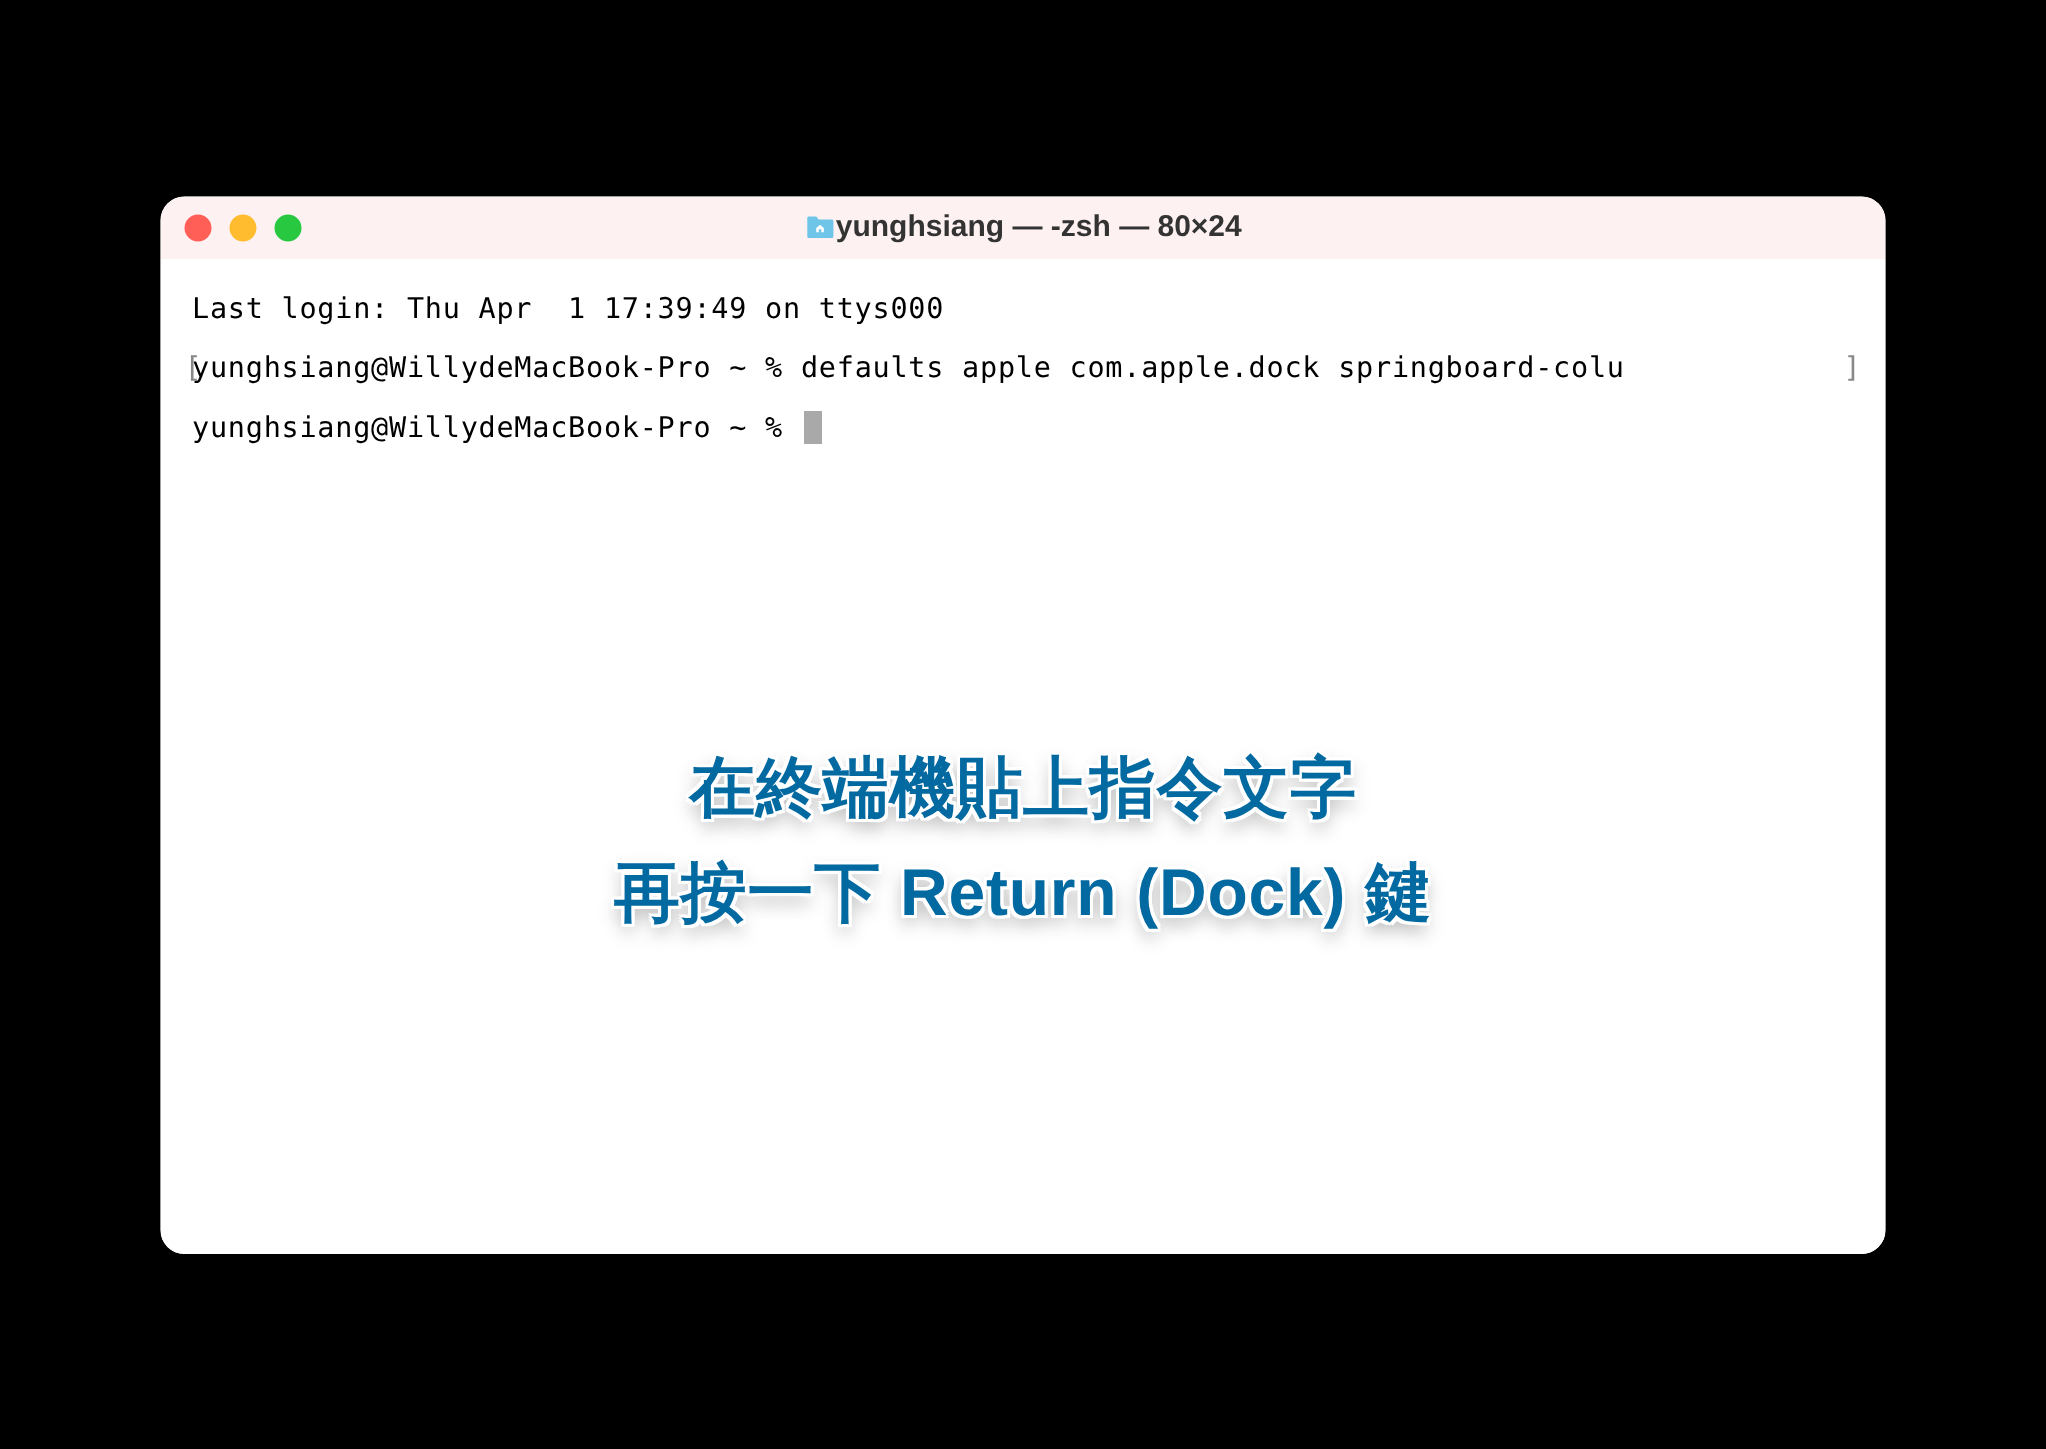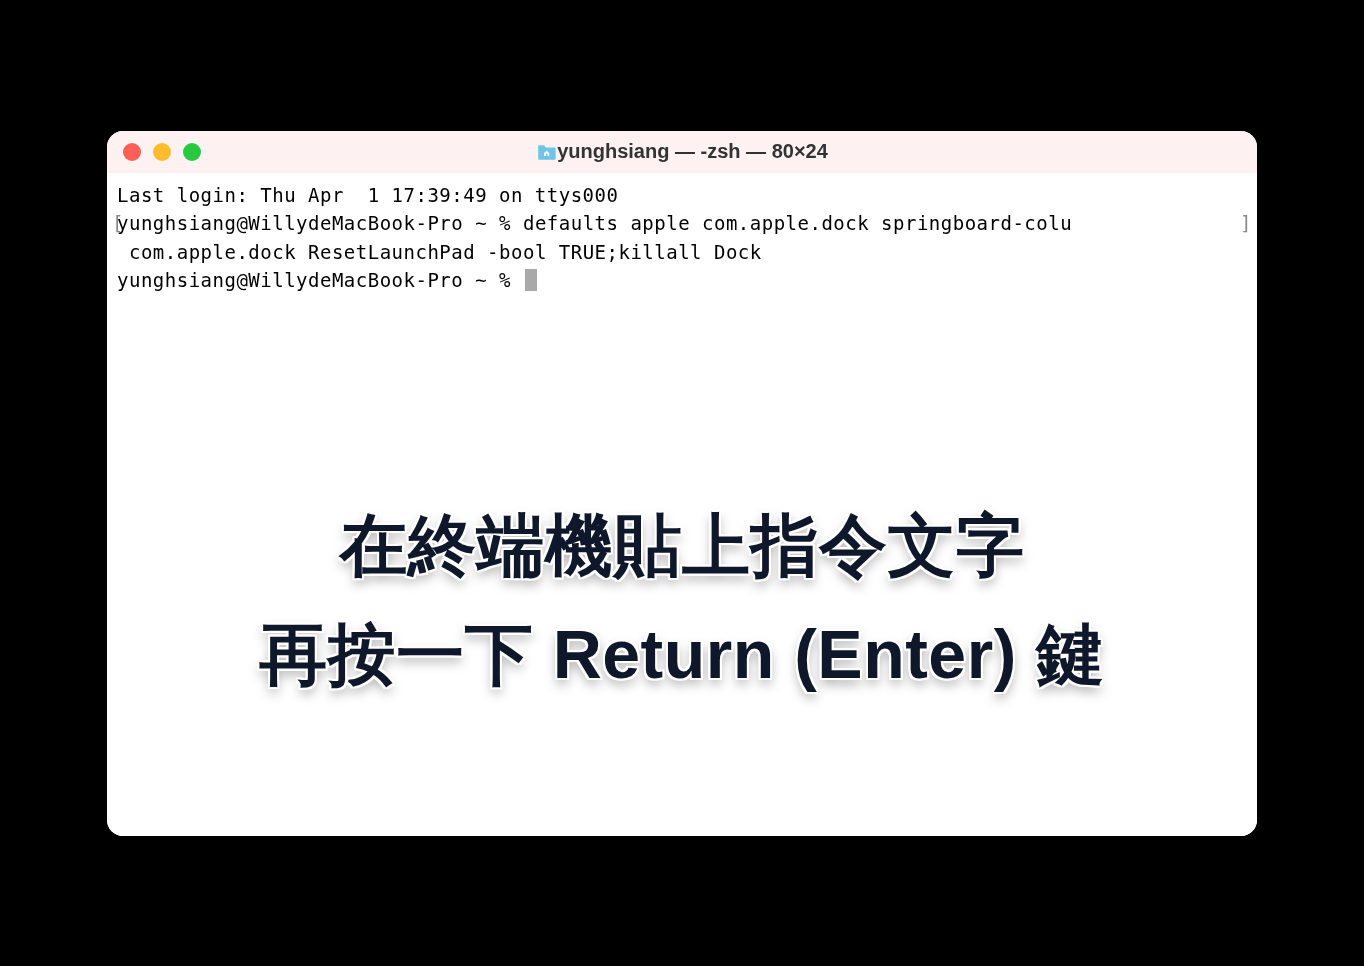--- a/index.html
+++ b/index.html
@@ -80,21 +80,21 @@
       color: #000000;
       background: #ffffff;
       height: calc(100% - 42px);
       position: relative;
       letter-spacing: 0.5px;
     }
 
     .terminal-line {
       white-space: pre-wrap;
       word-break: break-all;
-      margin: 0;
+      margin: 11px;
       padding: 0 6px;
     }
 
     .cursor-block {
       display: inline-block;
       width: 12px;
       height: 22px;
       background: #a9a9a9;
       vertical-align: text-bottom;
       margin-left: 2px;
@@ -104,23 +104,23 @@
       position: absolute;
       width: 100%;
       top: 48%;
       left: 50%;
       transform: translateX(-50%);
       text-align: center;
     }
 
     .overlay-line {
       font-family: -apple-system, "PingFang TC", "Microsoft JhengHei", sans-serif;
-      font-size: 68px;
+      font-size: 44px;
       font-weight: 700;
-      color: #0f172a;
+      color: #0369a1;
       text-shadow: 
         -2px -2px 0 #ffffff,
         2px -2px 0 #ffffff,
         -2px 2px 0 #ffffff,
         2px 2px 0 #ffffff,
         0 -2px 0 #ffffff,
         0 2px 0 #ffffff,
         -2px 0 0 #ffffff,
         2px 0 0 #ffffff,
         0 6px 12px rgba(0, 0, 0, 0.35);
@@ -159,21 +159,20 @@
           <path d="M9 14 L9 10.5 L12 8 L15 10.5 L15 14 L13 14 L13 11.5 L11 11.5 L11 14 Z" fill="#ffffff"></path>
         </svg>
       </span>
       <span>yunghsiang — -zsh — 80×24</span>
     </div>
   </div>
 
   <div class="terminal-body">
     <div class="terminal-line">Last login: Thu Apr  1 17:39:49 on ttys000</div>
     <div class="terminal-line wrap-row"><span class="bracket-left">[</span><span>yunghsiang@WillydeMacBook-Pro ~ % </span><span>defaults apple com.apple.dock springboard-colu</span><span class="bracket-right">]</span></div>
-    <div class="terminal-line"> com.apple.dock ResetLaunchPad -bool TRUE;killall Dock</div>
     <div class="terminal-line"><span>yunghsiang@WillydeMacBook-Pro ~ % </span><span class="cursor-block"></span></div>
 
     <div class="overlay-text">
       <div class="overlay-line">在終端機貼上指令文字</div>
-      <div class="overlay-line">再按一下 Return (Enter) 鍵</div>
+      <div class="overlay-line">再按一下 Return (Dock) 鍵</div>
     </div>
   </div>
 </div>
 
 </body></html>

